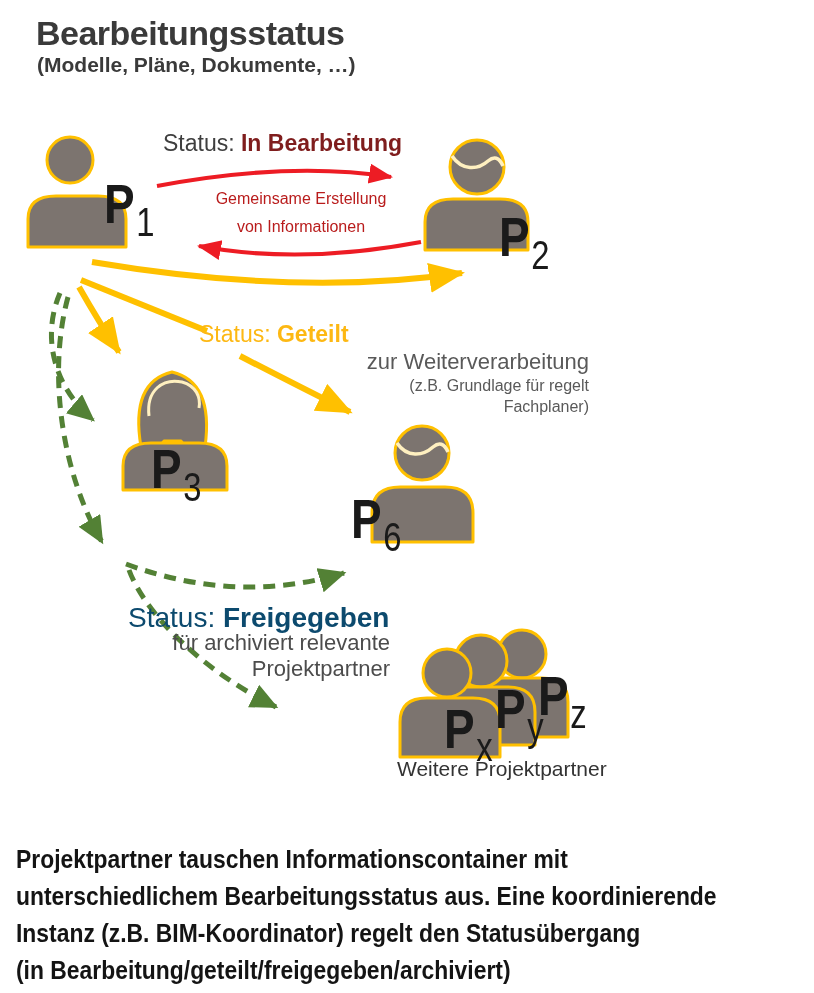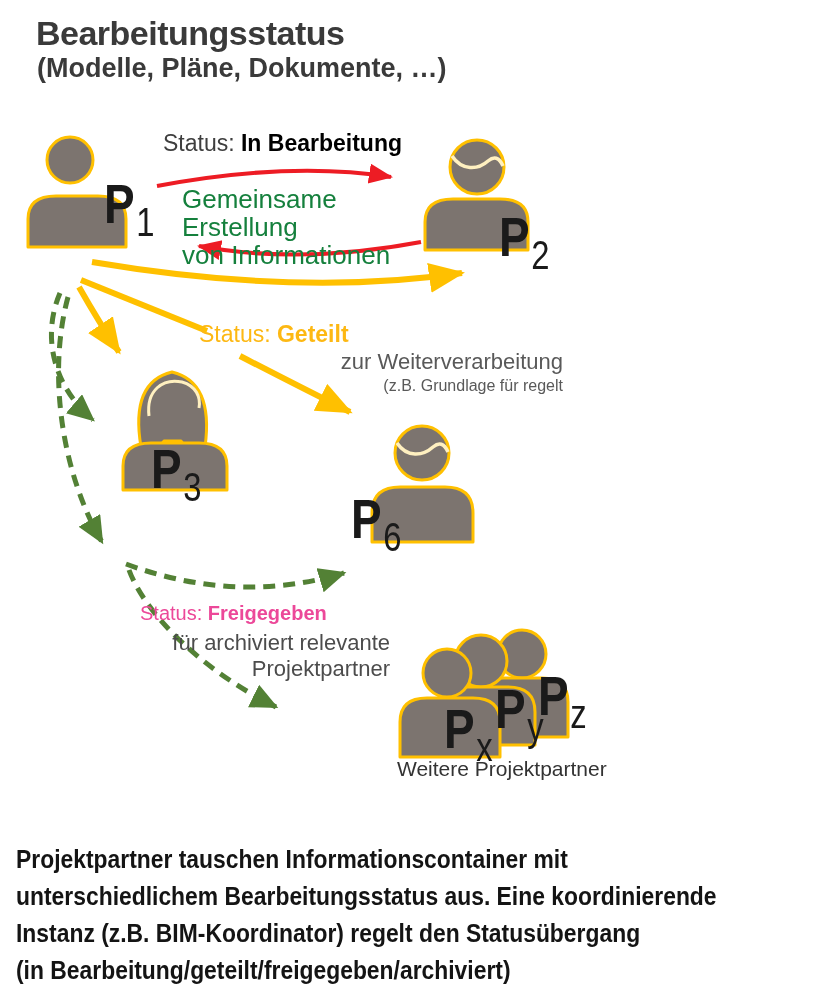--- a/index.html
+++ b/index.html
@@ -2,30 +2,30 @@
 <html><head>
 <meta charset="utf-8">
 <style>
   html,body{margin:0;padding:0;background:#ffffff;}
   .canvas{
     position:relative;width:814px;height:993px;background:#ffffff;overflow:hidden;
     font-family:"Liberation Sans",sans-serif;
   }
   .abs{position:absolute;}
   .title{left:36px;top:14px;font-size:34px;font-weight:700;color:#3a3a3a;letter-spacing:-0.5px;}
-  .subtitle{left:37px;top:53px;font-size:27px;font-weight:700;color:#3a3a3a;}
+  .subtitle{left:37px;top:53px;font-size:21px;font-weight:700;color:#3a3a3a;}
   .status-line{white-space:nowrap;}
   .status-line .prefix{font-weight:400;}
   .status-line .name{font-weight:700;}
   .st-red{left:163px;top:130px;font-size:23px;color:#3f3f3f;}
-  .st-red .name{color:#000000;}
+  .st-red .name{color:#7f1d1d;}
   .st-gold{left:199px;top:321px;font-size:23px;color:#fdb813;}
-  .st-green{left:140px;top:602px;font-size:20px;color:#ec4899;}
-  .note-center{left:182px;top:185px;width:238px;text-align:left;font-size:26px;line-height:28px;color:#15803d;}
-  .note-right-1{left:310px;top:348px;width:253px;text-align:right;color:#595959;}
+  .st-green{left:128px;top:602px;font-size:28px;color:#0c4a6e;}
+  .note-center{left:182px;top:185px;width:238px;text-align:center;font-size:16px;line-height:28px;color:#b91c1c;}
+  .note-right-1{left:336px;top:348px;width:253px;text-align:right;color:#595959;}
   .note-right-1 .big{font-size:22px;line-height:27px;display:block;}
   .note-right-1 .small{font-size:16px;line-height:21px;display:block;}
   .note-right-2{left:130px;top:630px;width:260px;text-align:right;font-size:22px;line-height:26px;color:#4c4c4c;}
   .group-caption{left:397px;top:757px;font-size:21px;color:#333333;text-align:right;}
   .plabel{
     font-weight:700;font-size:56px;line-height:1;color:#1a1a1a;
     transform:scaleX(.82);transform-origin:left top;white-space:nowrap;
   }
   .plabel .psub{
     display:inline-block;position:relative;top:13px;margin-left:2px;
@@ -115,20 +115,21 @@
     <span style="display:block">Gemeinsame Erstellung</span>
     <span style="display:block">von Informationen</span>
   </div>
 
   <div class="abs status-line st-gold">
     <span class="prefix">Status: </span><span class="name">Geteilt</span>
   </div>
   <div class="abs note-right-1">
     <span class="big">zur Weiterverarbeitung</span>
     <span class="small">(z.B. Grundlage für regelt</span>
+    <span class="small">Fachplaner)</span>
   </div>
 
   <div class="abs status-line st-green">
     <span class="prefix">Status: </span><span class="name">Freigegeben</span>
   </div>
   <div class="abs note-right-2">
     <span style="display:block">für archiviert relevante</span>
     <span style="display:block">Projektpartner</span>
   </div>
 

